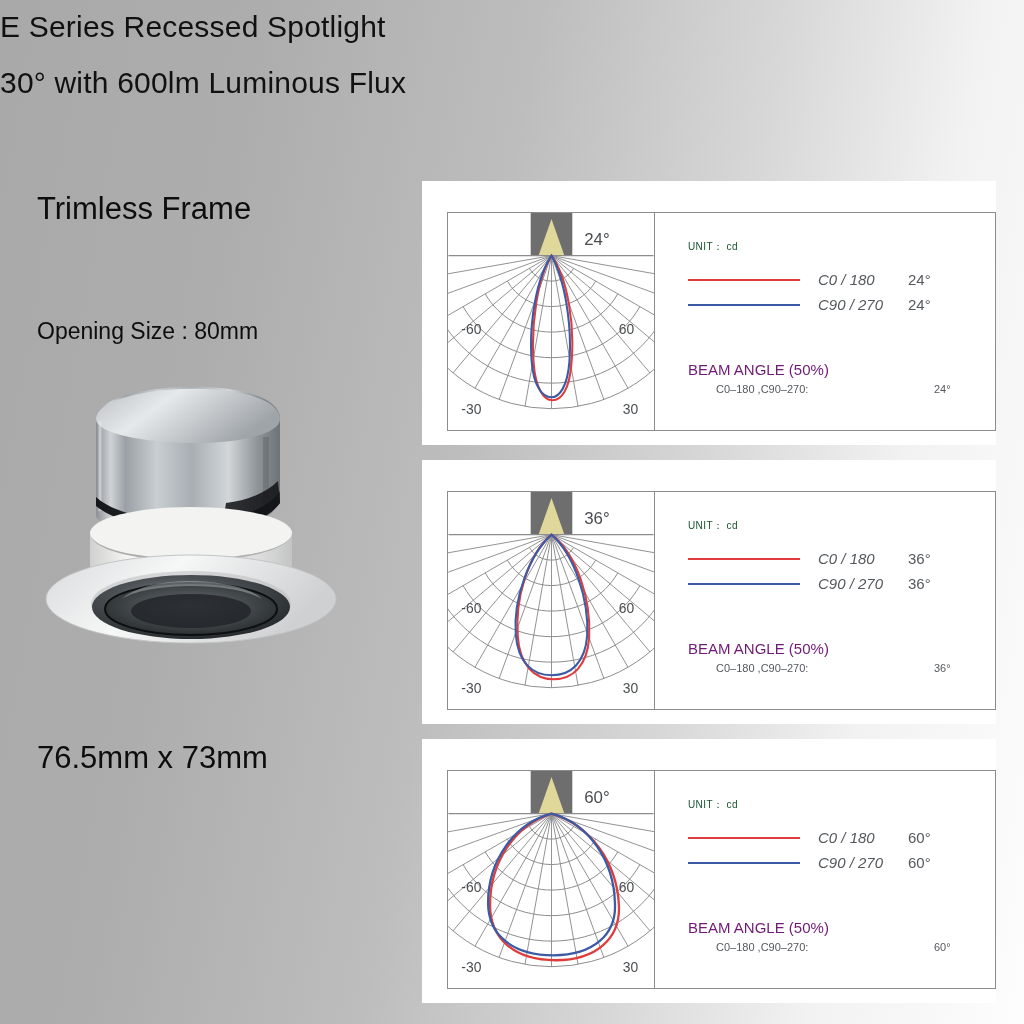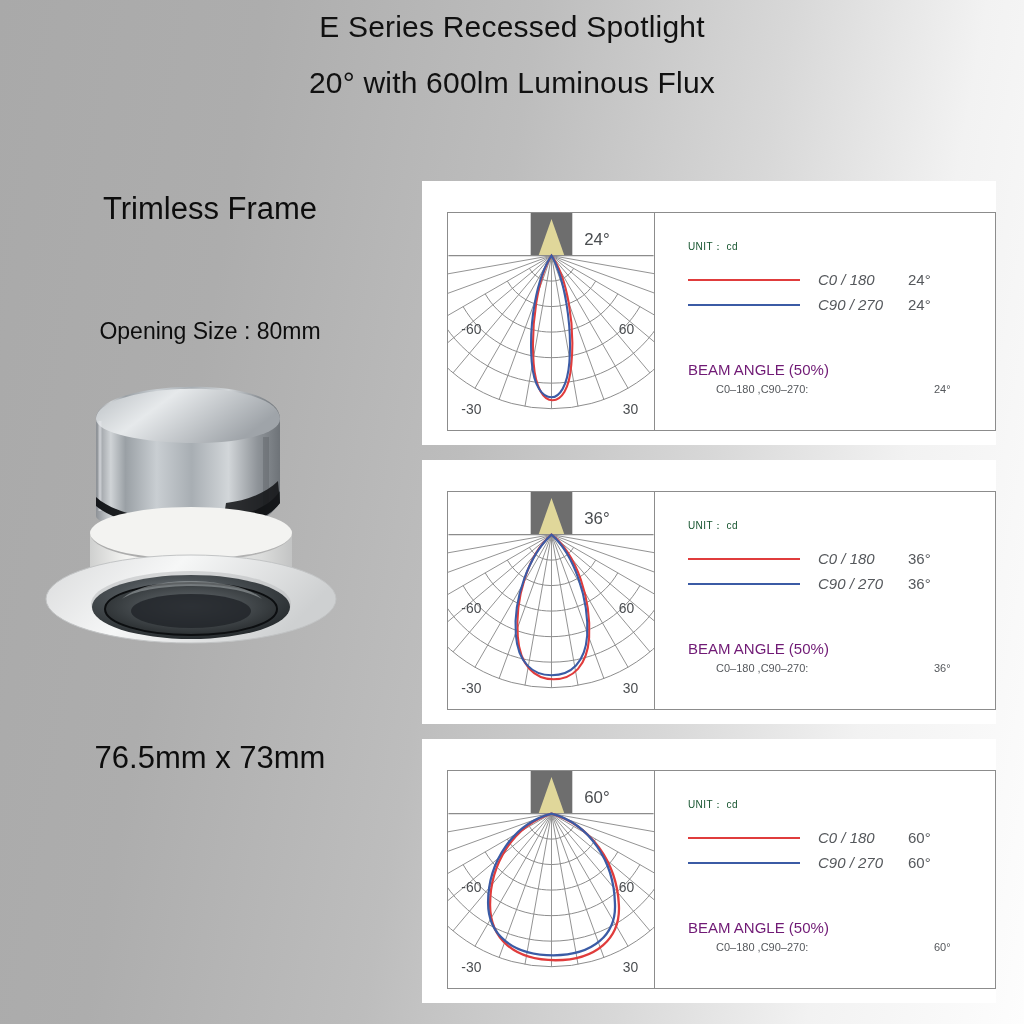--- a/index.html
+++ b/index.html
@@ -5,31 +5,31 @@
   html,body{margin:0;padding:0;}
   body{
     width:1024px;height:1024px;overflow:hidden;
     font-family:"Liberation Sans", sans-serif;
     background:linear-gradient(100deg,#a9a9a9 0%,#adadad 22%,#bdbdbd 45%,#d8d8d8 66%,#f2f2f2 82%,#fdfdfd 100%);
     position:relative;
   }
   .page{position:absolute;inset:0;}
 
   
-  .title-block{position:absolute;left:0;right:0;top:12px;text-align:center;}
+  .title-block{position:absolute;left:0;right:0;top:12px;text-align:left;}
   .title-line{
     font-size:30px;color:#111;letter-spacing:.2px;line-height:1.0;
     font-weight:400;
   }
   .title-line.l1{margin-bottom:26px;}
 
   .left-col{position:absolute;left:0;top:0;width:420px;height:1024px;}
   .lbl{
-    position:absolute;color:#0d0d0d;font-weight:400;text-align:center;
-    width:100%;line-height:1.18;
+    position:absolute;color:#0d0d0d;font-weight:400;text-align:left;
+    width:100%;line-height:1.18;padding-left:37px;
   }
   .lbl-trimless{top:191px;font-size:31px;}
   .lbl-opening{top:318px;font-size:23px;}
   .lbl-product{top:740px;font-size:31px;}
 
   
   .product{
     position:absolute;left:30px;top:385px;width:340px;height:290px;
   }
   .prod-svg{display:block;width:100%;height:100%;}
@@ -74,21 +74,21 @@
   .beam-key{flex:0 0 218px;}
   .beam-val{}
 </style>
 </head>
 <body>
 
 <div class="page">
 
   <div class="title-block">
     <div class="title-line l1">E Series Recessed Spotlight</div>
-    <div class="title-line l2">20° with 600lm Luminous Flux</div>
+    <div class="title-line l2">30° with 600lm Luminous Flux</div>
   </div>
 
   <div class="left-col">
     <div class="lbl lbl-trimless">Trimless Frame</div>
     <div class="lbl lbl-opening">Opening Size : 80mm</div>
     <div class="lbl lbl-product">
       <div>76.5mm x 73mm</div>
     </div>
 
     <div class="product">

